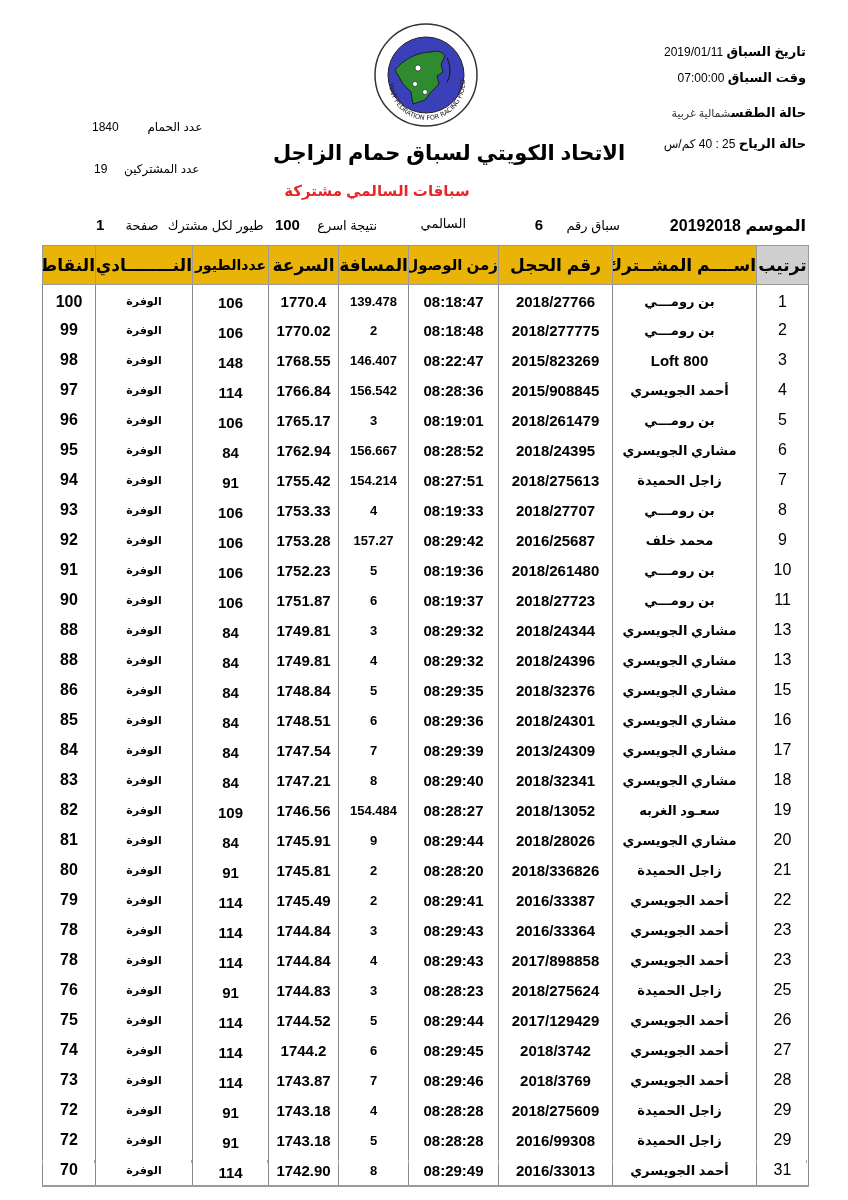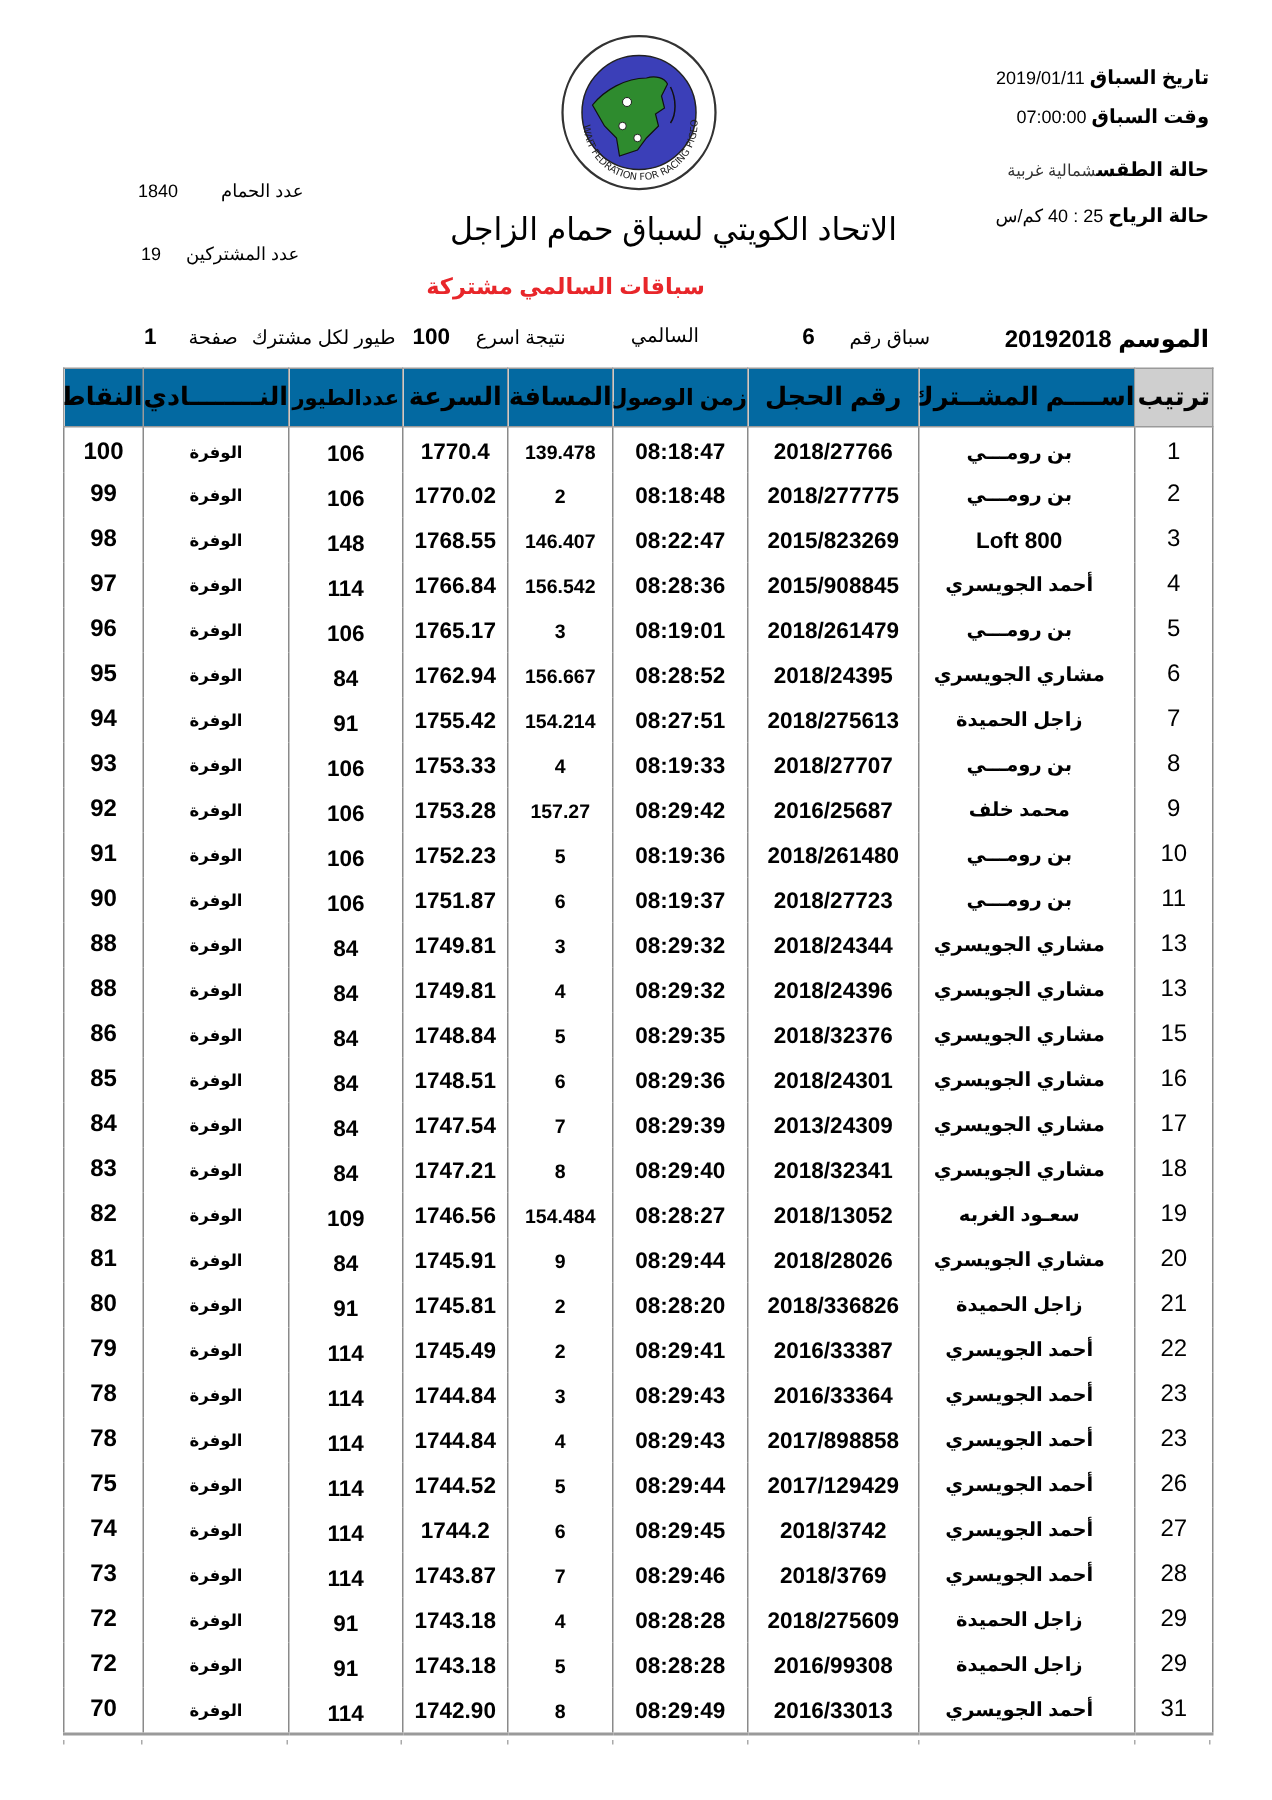--- a/index.html
+++ b/index.html
@@ -4,26 +4,26 @@
 <style>
   html, body { margin: 0; padding: 0; background: #ffffff; }
   body { width: 848px; height: 1200px; position: relative; overflow: hidden;
          font-family: "Liberation Sans", "DejaVu Sans", sans-serif; color: #000; }
   .meta-line { position: absolute; right: 42px; font-size: 12px; direction: rtl; white-space: nowrap; }
   .meta-line .k { font-weight: bold; font-size: 13px; }
   .meta-line .v { font-size: 12px; }
   .meta-line .v-small { font-size: 11px; color: #333; }
   .left-meta { position: absolute; font-size: 12px; direction: rtl; white-space: nowrap; }
   .logo { position: absolute; left: 373px; top: 22px; width: 106px; height: 106px; }
-  .title { position: absolute; left: 0; width: 848px; top: 141px; text-align: center; font-weight: normal; font-size: 21px; direction: rtl; padding-left: 50px; box-sizing: border-box; }
+  .title { position: absolute; left: 0; width: 848px; top: 141px; text-align: center; font-weight: bold; font-size: 21px; direction: rtl; padding-left: 50px; box-sizing: border-box; }
   .subtitle { position: absolute; left: 0; width: 704px; top: 182px; text-align: center; font-weight: bold; font-size: 15px; color: #e8262a; direction: rtl; padding-left: 50px; box-sizing: border-box; }
   .info-row { position: absolute; top: 216px; font-size: 13px; direction: rtl; white-space: nowrap; }
   .info-row.b { font-weight: bold; font-size: 16px; }
   table.res { position: absolute; left: 42px; top: 245px; width: 766px; border-collapse: collapse; table-layout: fixed; direction: ltr; }
-  table.res th { background: #0369a1; height: 38px; font-size: 17px; font-weight: bold; border: 1px solid #9a9a9a; padding: 0; direction: rtl; white-space: nowrap; overflow: hidden; }
+  table.res th { background: #eab308; height: 38px; font-size: 17px; font-weight: bold; border: 1px solid #9a9a9a; padding: 0; direction: rtl; white-space: nowrap; overflow: hidden; }
   table.res th.hl { background: #cfcfcf; }
   table.res td { height: 26px; padding: 0; font-size: 15px; font-weight: bold; text-align: center; border-left: 1px solid #8a8a8a; border-right: 1px solid #8a8a8a; white-space: nowrap; }
   table.res tr.first td { padding-top: 3px; }
   table.res tbody tr:last-child td { border-bottom: 2px solid #9a9a9a; }
   td.club { font-size: 11px !important; direction: rtl; }
   td.dist { font-size: 13px !important; }
   td.name { text-align: center; padding-right: 10px !important; direction: rtl; font-size: 13px !important; }
   td.name.latin { font-size: 15px !important; }
   td.birds { padding-top: 4px !important; }
   td.rank { font-weight: normal !important; font-size: 16px !important; }
@@ -373,20 +373,31 @@
         <td class="club">الوفرة</td>
         <td class="birds">114</td>
         <td>1744.84</td>
         <td class="dist">4</td>
         <td>08:29:43</td>
         <td>2017/898858</td>
         <td class="name">أحمد الجويسري</td>
         <td class="rank">23</td>
       </tr>
       <tr>
+        <td class="pts">76</td>
+        <td class="club">الوفرة</td>
+        <td class="birds">91</td>
+        <td>1744.83</td>
+        <td class="dist">3</td>
+        <td>08:28:23</td>
+        <td>2018/275624</td>
+        <td class="name">زاجل الحميدة</td>
+        <td class="rank">25</td>
+      </tr>
+      <tr>
         <td class="pts">75</td>
         <td class="club">الوفرة</td>
         <td class="birds">114</td>
         <td>1744.52</td>
         <td class="dist">5</td>
         <td>08:29:44</td>
         <td>2017/129429</td>
         <td class="name">أحمد الجويسري</td>
         <td class="rank">26</td>
       </tr>

